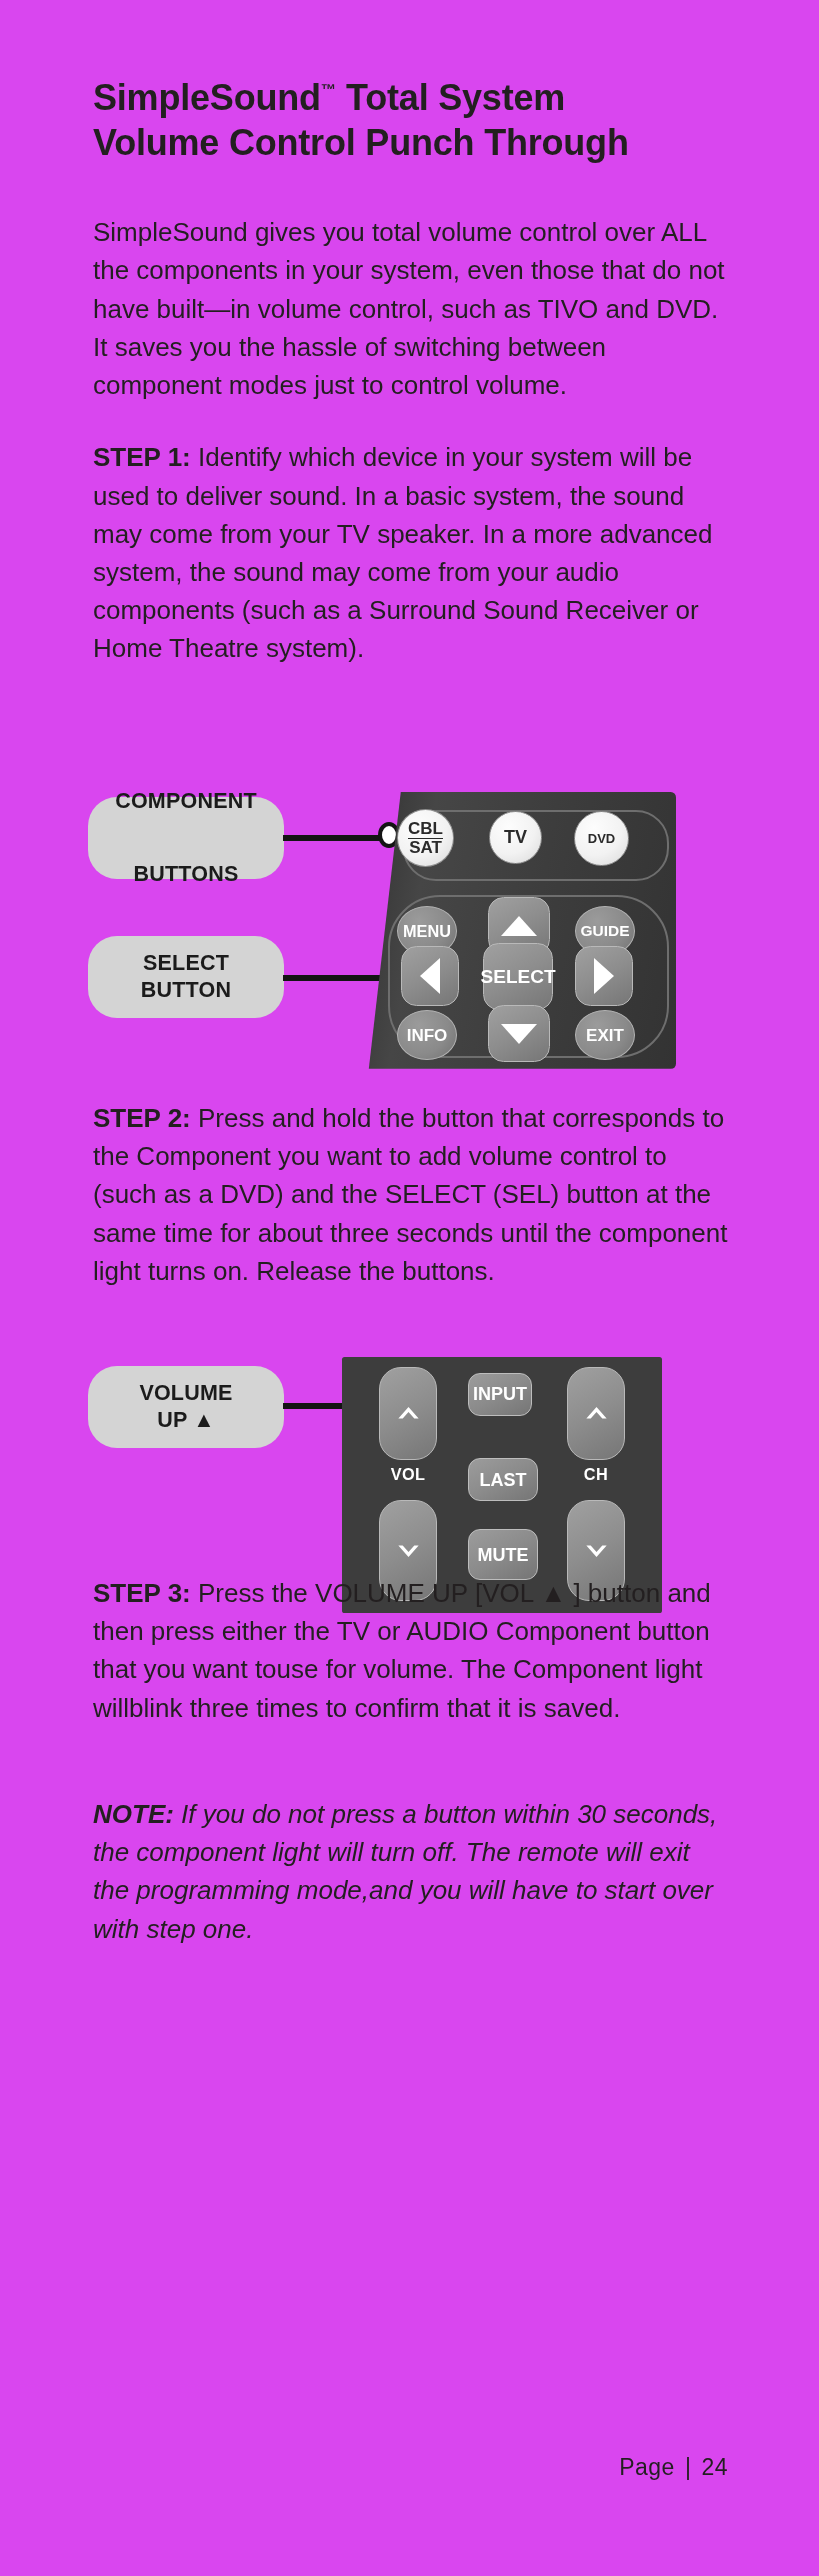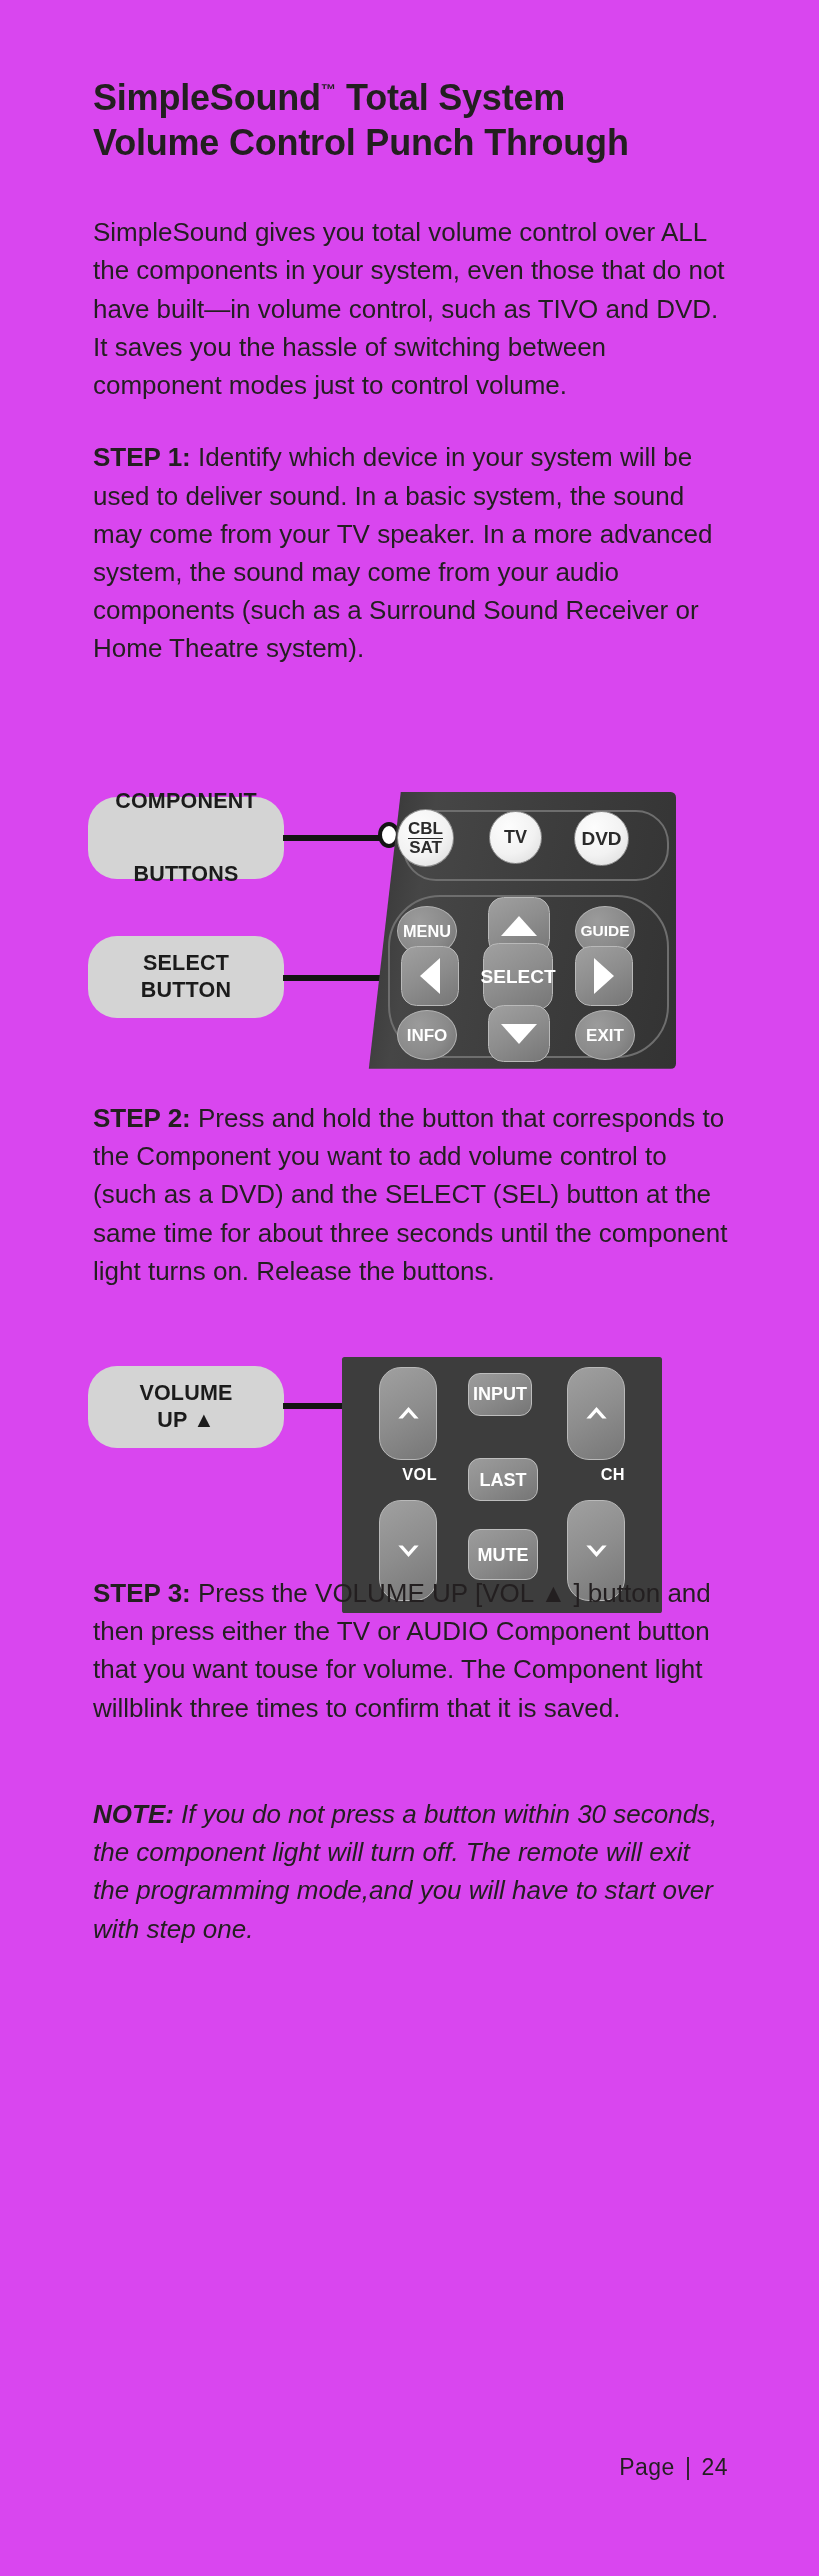--- a/index.html
+++ b/index.html
@@ -182,21 +182,21 @@
     height: 29px;
   }
 
   .label-sm {
     position: absolute;
     color: #ffffff;
     font-weight: bold;
     font-size: 16.3px;
     font-stretch: condensed;
     letter-spacing: 0.4px;
-    text-align: right;
+    text-align: center;
   }
 
   .cbl-line {
     display: block;
     border-bottom: 1.7px solid #2b2b2b;
     line-height: 1.05;
     padding-bottom: 0.9px;
   }
 
   
@@ -258,21 +258,21 @@
 
     <div class="plate" style="left:388px; top:105px; width:277px; height:159px; border-radius:52px;"></div>
 
     <div class="btn btn-round" style="left:397px; top:19px; width:57px; height:58px; font-size:17px; flex-direction:column;">
       <span class="cbl-line">CBL</span>
       <span>SAT</span>
     </div>
     <div class="btn btn-round" style="left:489px; top:20.6px; width:53px; height:53px; font-size:18px;">
       <span>TV</span>
     </div>
-    <div class="btn btn-round" style="left:574px; top:20.6px; width:55px; height:55px; font-size:19px;">
+    <div class="btn btn-round" style="left:574px; top:20.6px; width:55px; height:55px; font-size:13px;">
       <span>DVD</span>
     </div>
 
     <div class="btn btn-gray" style="left:397px; top:116px; width:60px; height:50px; border-radius:50%; font-size:16.3px;">
       <span>MENU</span>
     </div>
     <div class="btn btn-pad" style="left:488px; top:107px; width:62px; height:58px;">
       <span class="tri tri-up"></span>
     </div>
     <div class="btn btn-gray" style="left:575px; top:116px; width:60px; height:50px; border-radius:50%; font-size:15.5px;">

